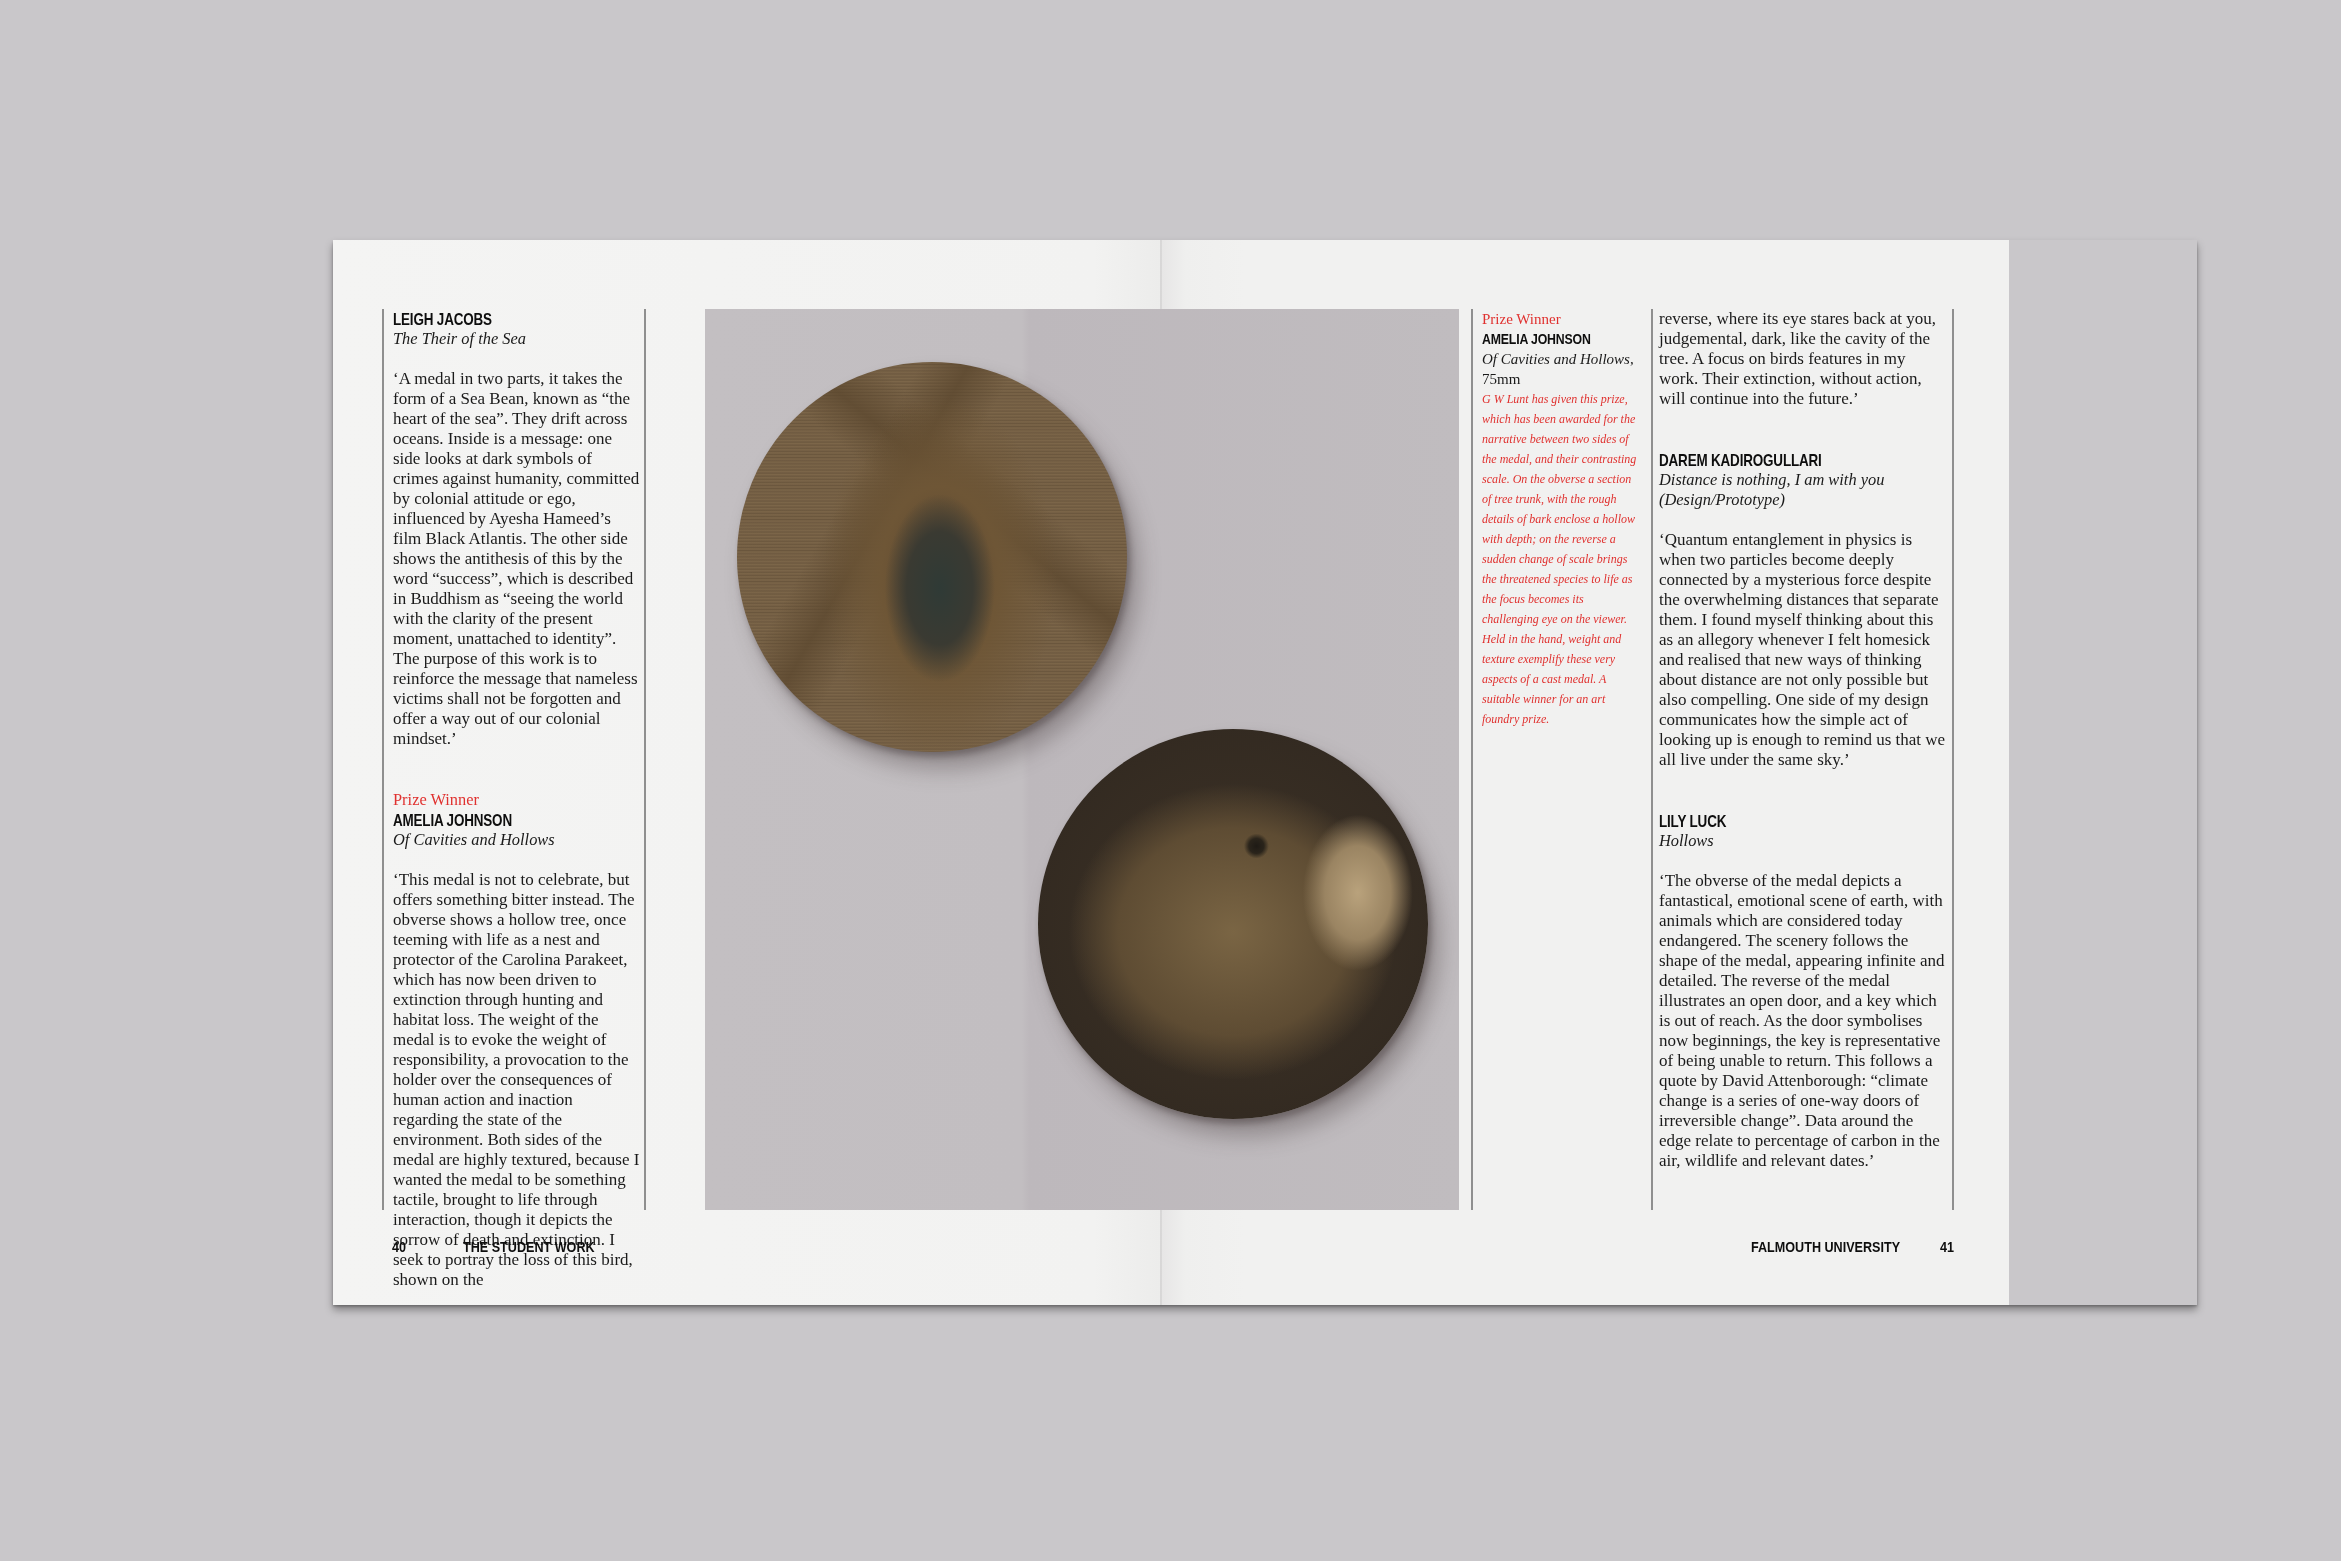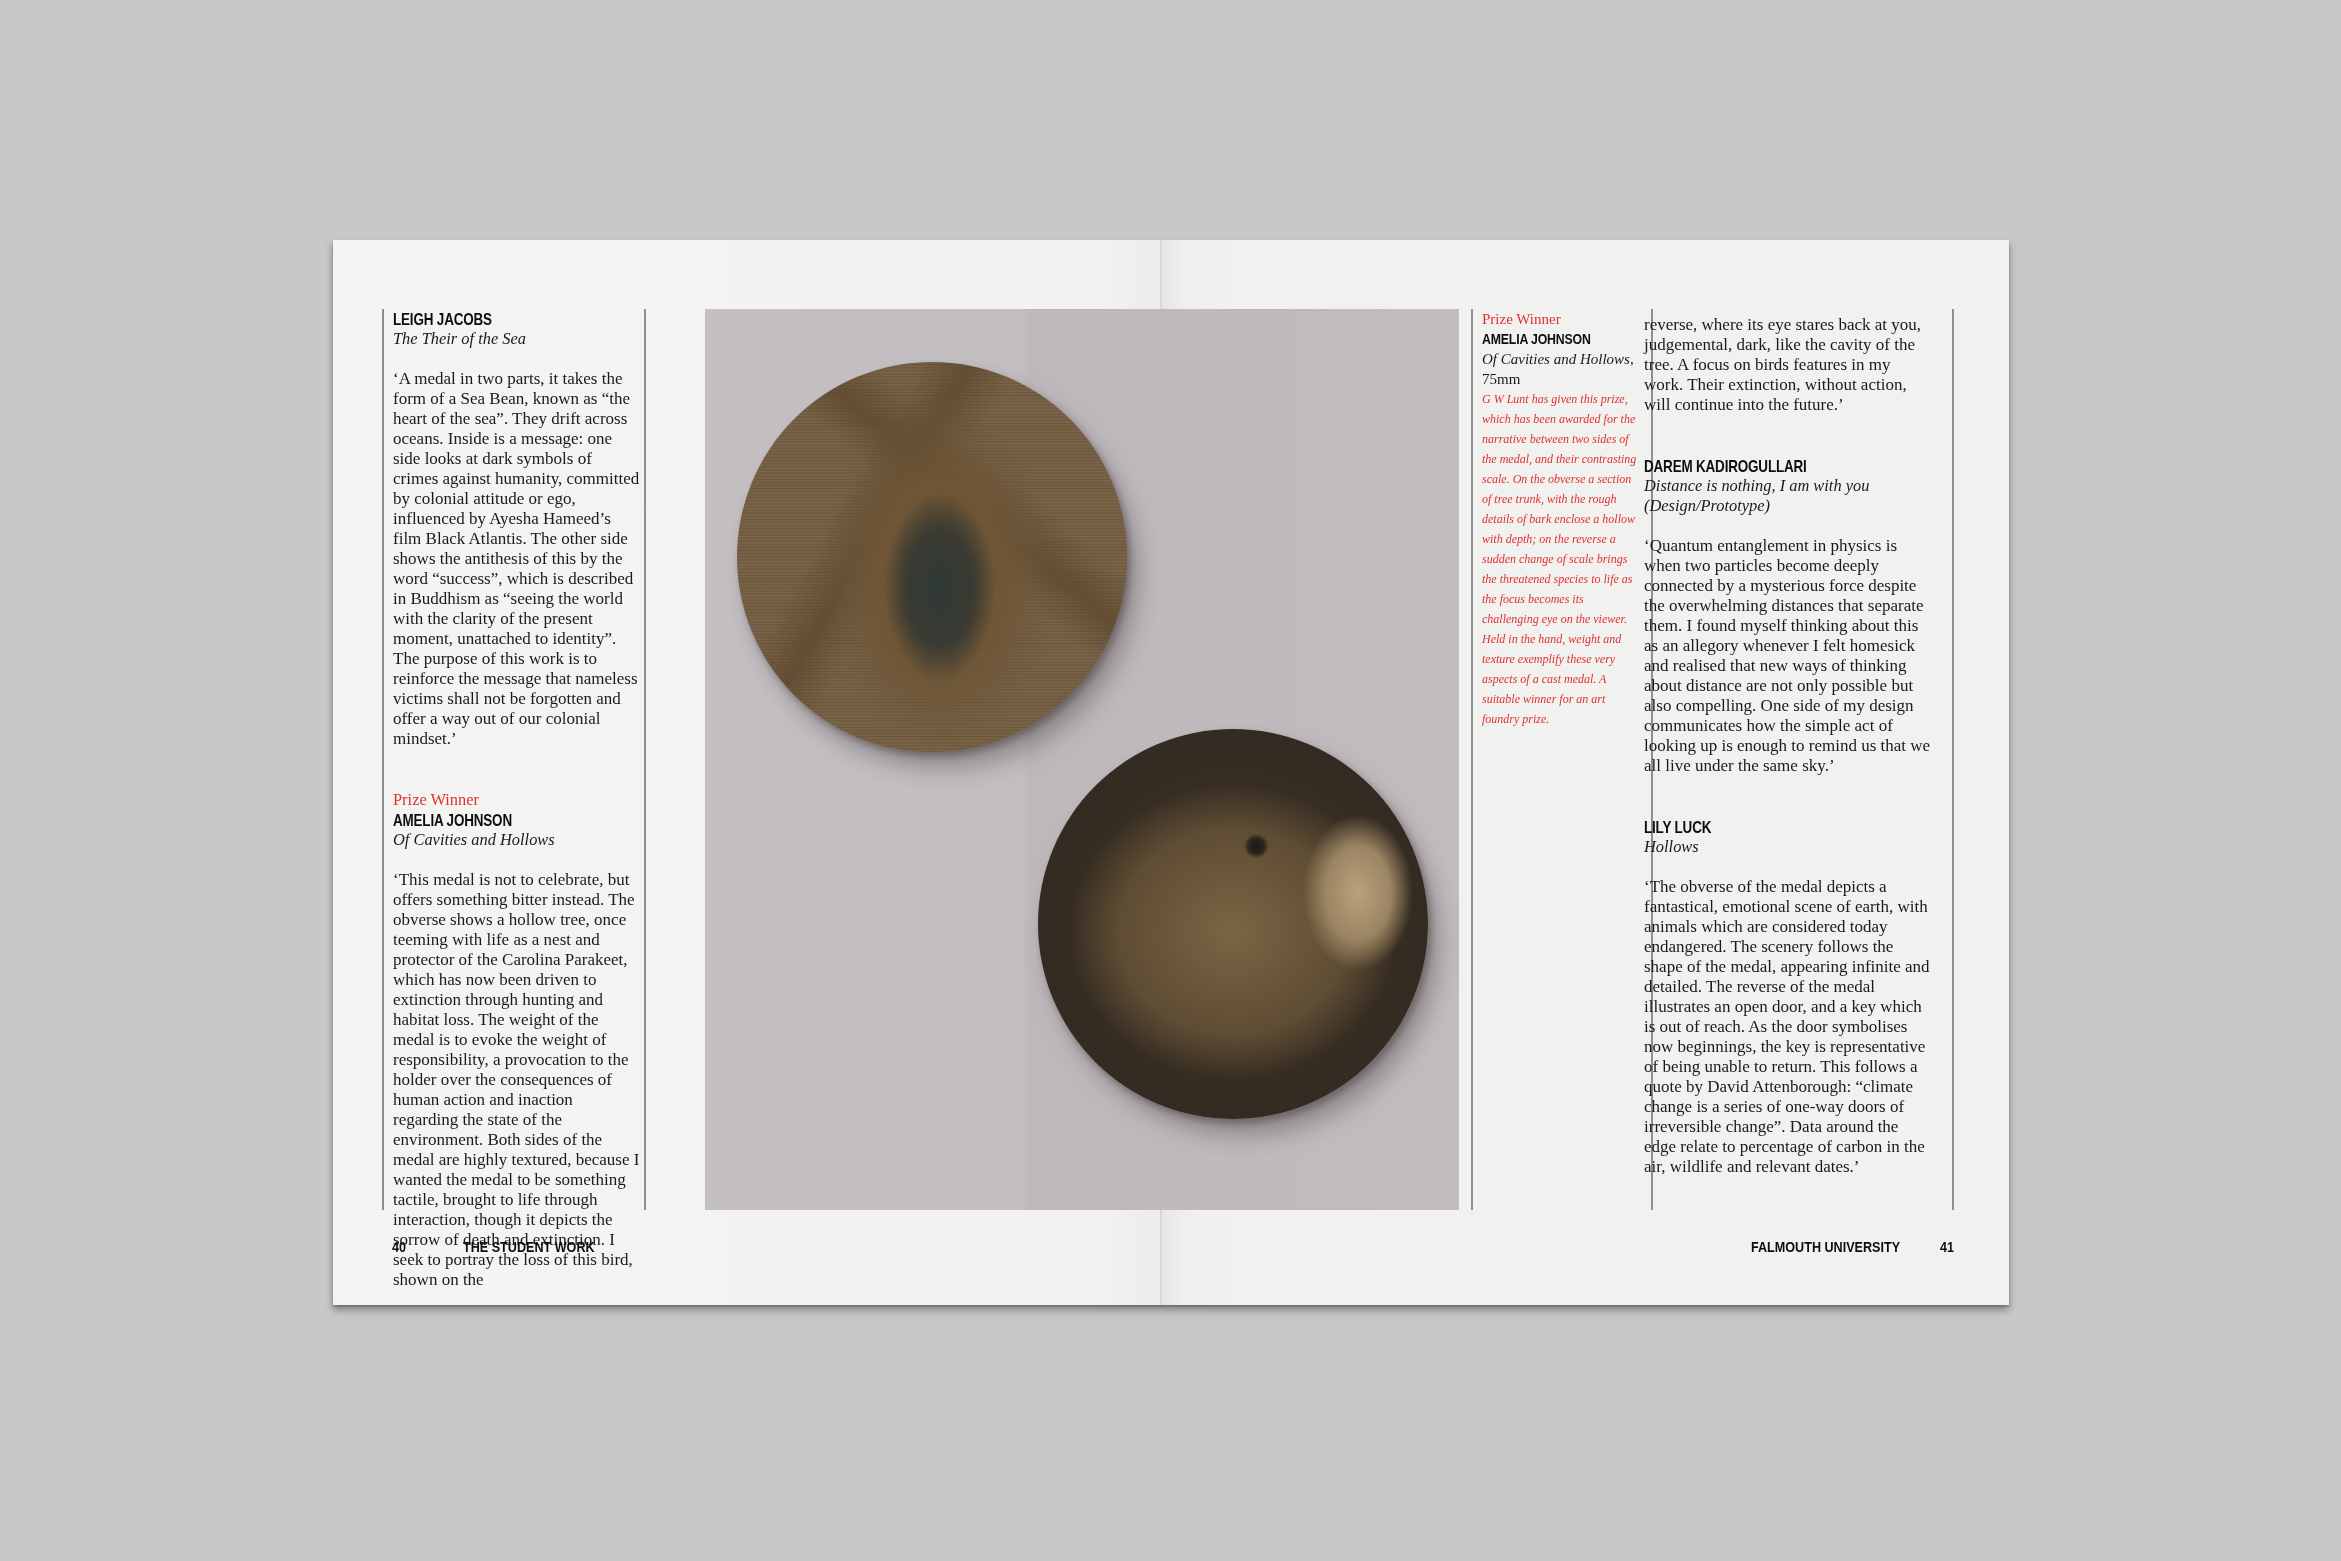--- a/index.html
+++ b/index.html
@@ -7,21 +7,21 @@
     width: 2342px; height: 1561px;
     background: #c9c7ca;
     position: relative;
     overflow: hidden;
     font-family: "Liberation Serif", "DejaVu Serif", serif;
     color: #1a1a1a;
   }
   .spread {
     position: absolute;
     left: 333px; top: 240px;
-    width: 1676px; height: 1065px;
+    width: 1864px; height: 1065px;
     box-shadow: 0 4.7px 7.8px rgba(0,0,0,0.35), 0 1.6px 2.3px rgba(0,0,0,0.25);
   }
   .page {
     position: absolute; top: 0; height: 100%;
     background: #f3f3f2;
   }
   .page.left { left: 0; width: 827px; background: linear-gradient(90deg, #f4f4f3 0%, #f2f2f1 92%, #ececeb 100%); }
   .page.right { left: 827px; width: 849px; background: linear-gradient(90deg, #e6e5e5 0%, #efefee 3%, #f1f1f0 10%, #f1f1f0 100%); }
   .gutter {
     position: absolute; left: 827px; top: 0; width: 1.6px; height: 100%;
@@ -127,21 +127,21 @@
 
     <div class="col" style="left:322px; width:160px;">
       <div class="prize note-meta">Prize Winner</div>
       <div class="name" style="font-size:15px;">AMELIA JOHNSON</div>
       <div class="note-meta">
         <span class="title-it" style="font-size:15px;">Of Cavities and Hollows</span><span>, 75mm</span>
       </div>
       <div class="note">G W Lunt has given this prize, which has been awarded for the narrative between two sides of the medal, and their contrasting scale. On the obverse a section of tree trunk, with the rough details of bark enclose a hollow with depth; on the reverse a sudden change of scale brings the threatened species to life as the focus becomes its challenging eye on the viewer. Held in the hand, weight and texture exemplify these very aspects of a cast medal. A suitable winner for an art foundry prize.</div>
     </div>
 
-    <div class="col col-text" style="left:484px; width:289px;margin-top:6px;">
+    <div class="col col-text" style="left:499px; width:289px;">
       <div class="body">
           <p>reverse, where its eye stares back at you, judgemental, dark, like the cavity of the tree. A focus on birds features in my work. Their extinction, without action, will continue into the future.’</p>
         </div>
       <div class="gap-lg"></div>
       <div>
         <div class="name">DAREM KADIROGULLARI</div>
         <div class="title-it" style="width:234px;">Distance is nothing, I am with you (Design/Prototype)</div>
         <div class="gap-sm"></div>
         <div class="body">
             <p>‘Quantum entanglement in physics is when two particles become deeply connected by a mysterious force despite the overwhelming distances that separate them. I found myself thinking about this as an allegory whenever I felt homesick and realised that new ways of thinking about distance are not only possible but also compelling. One side of my design communicates how the simple act of looking up is enough to remind us that we all live under the same sky.’</p>

